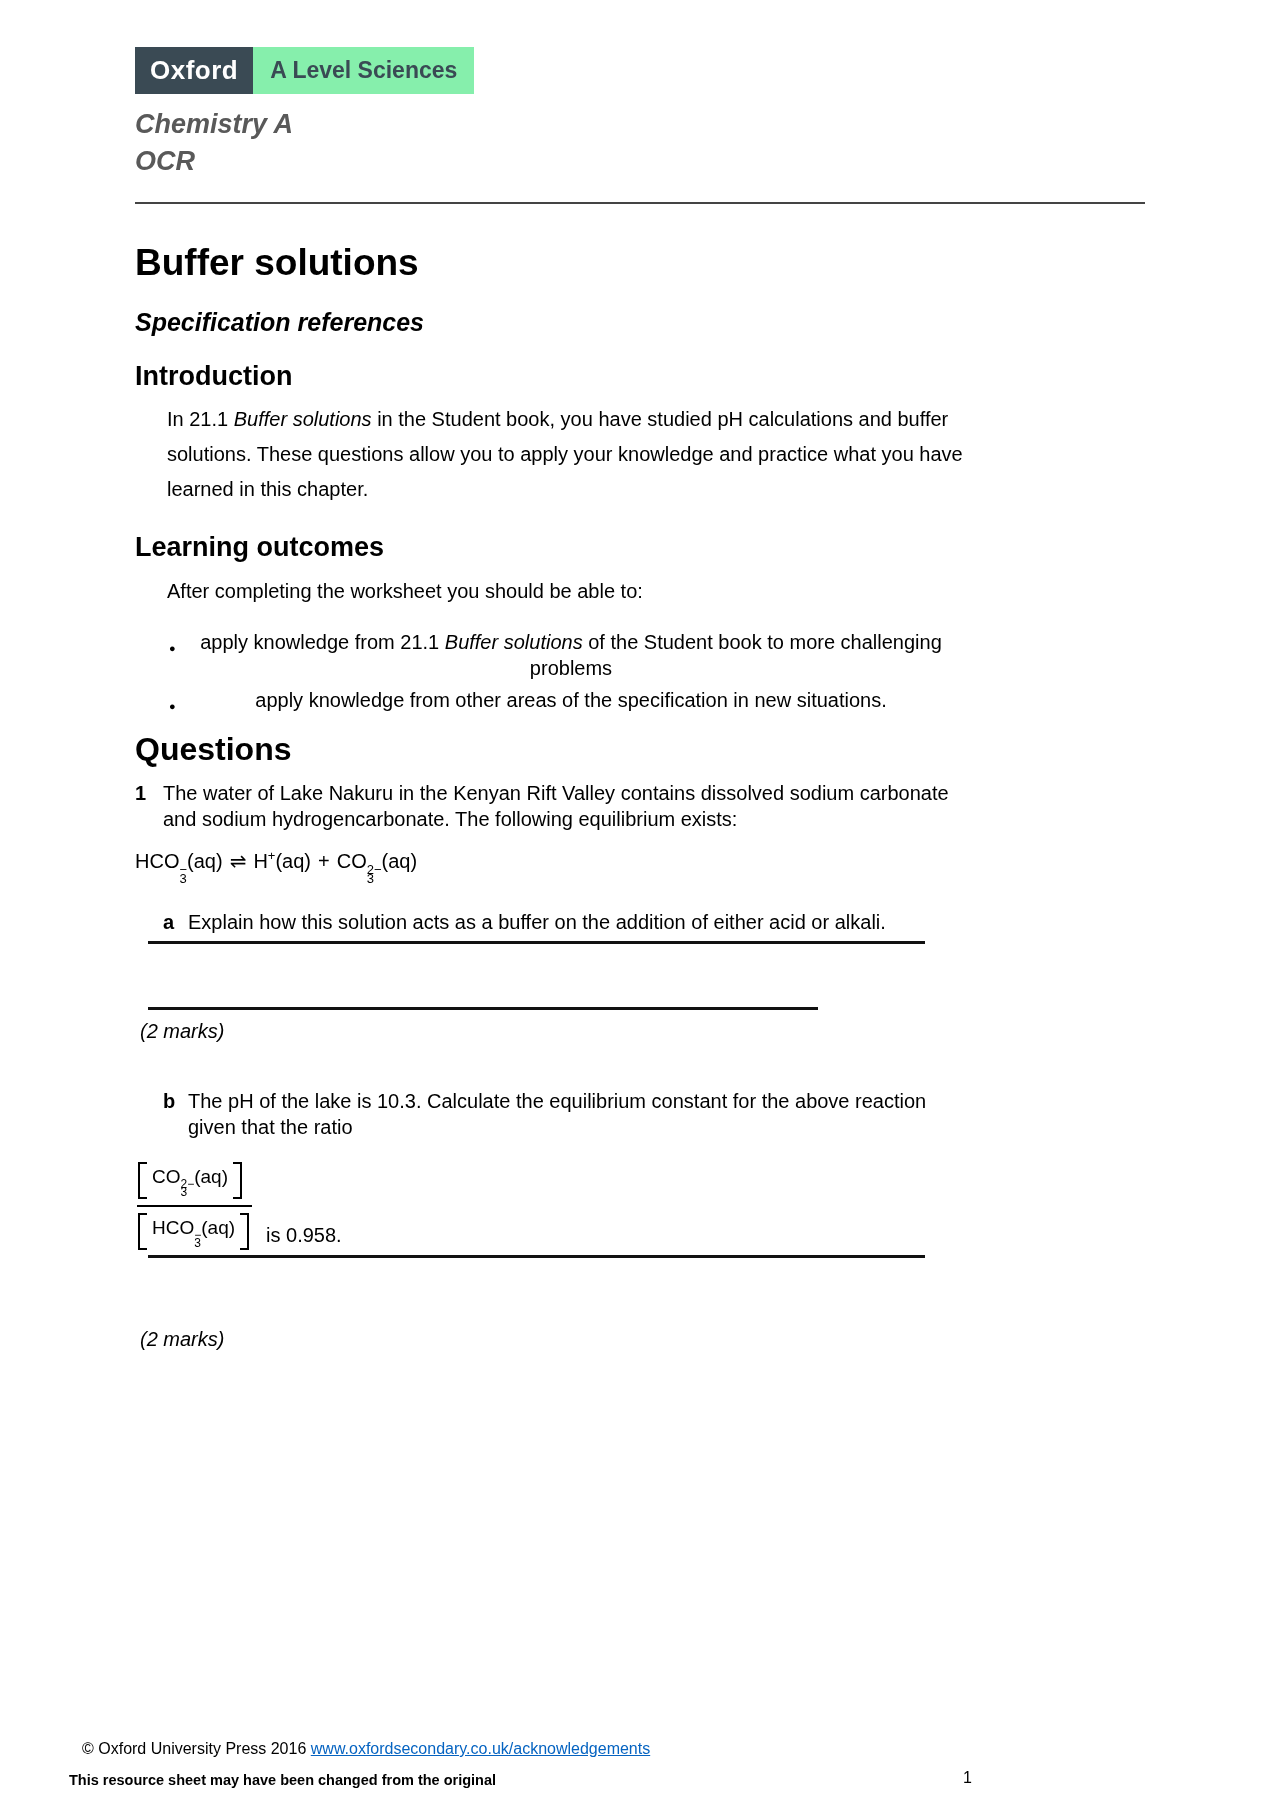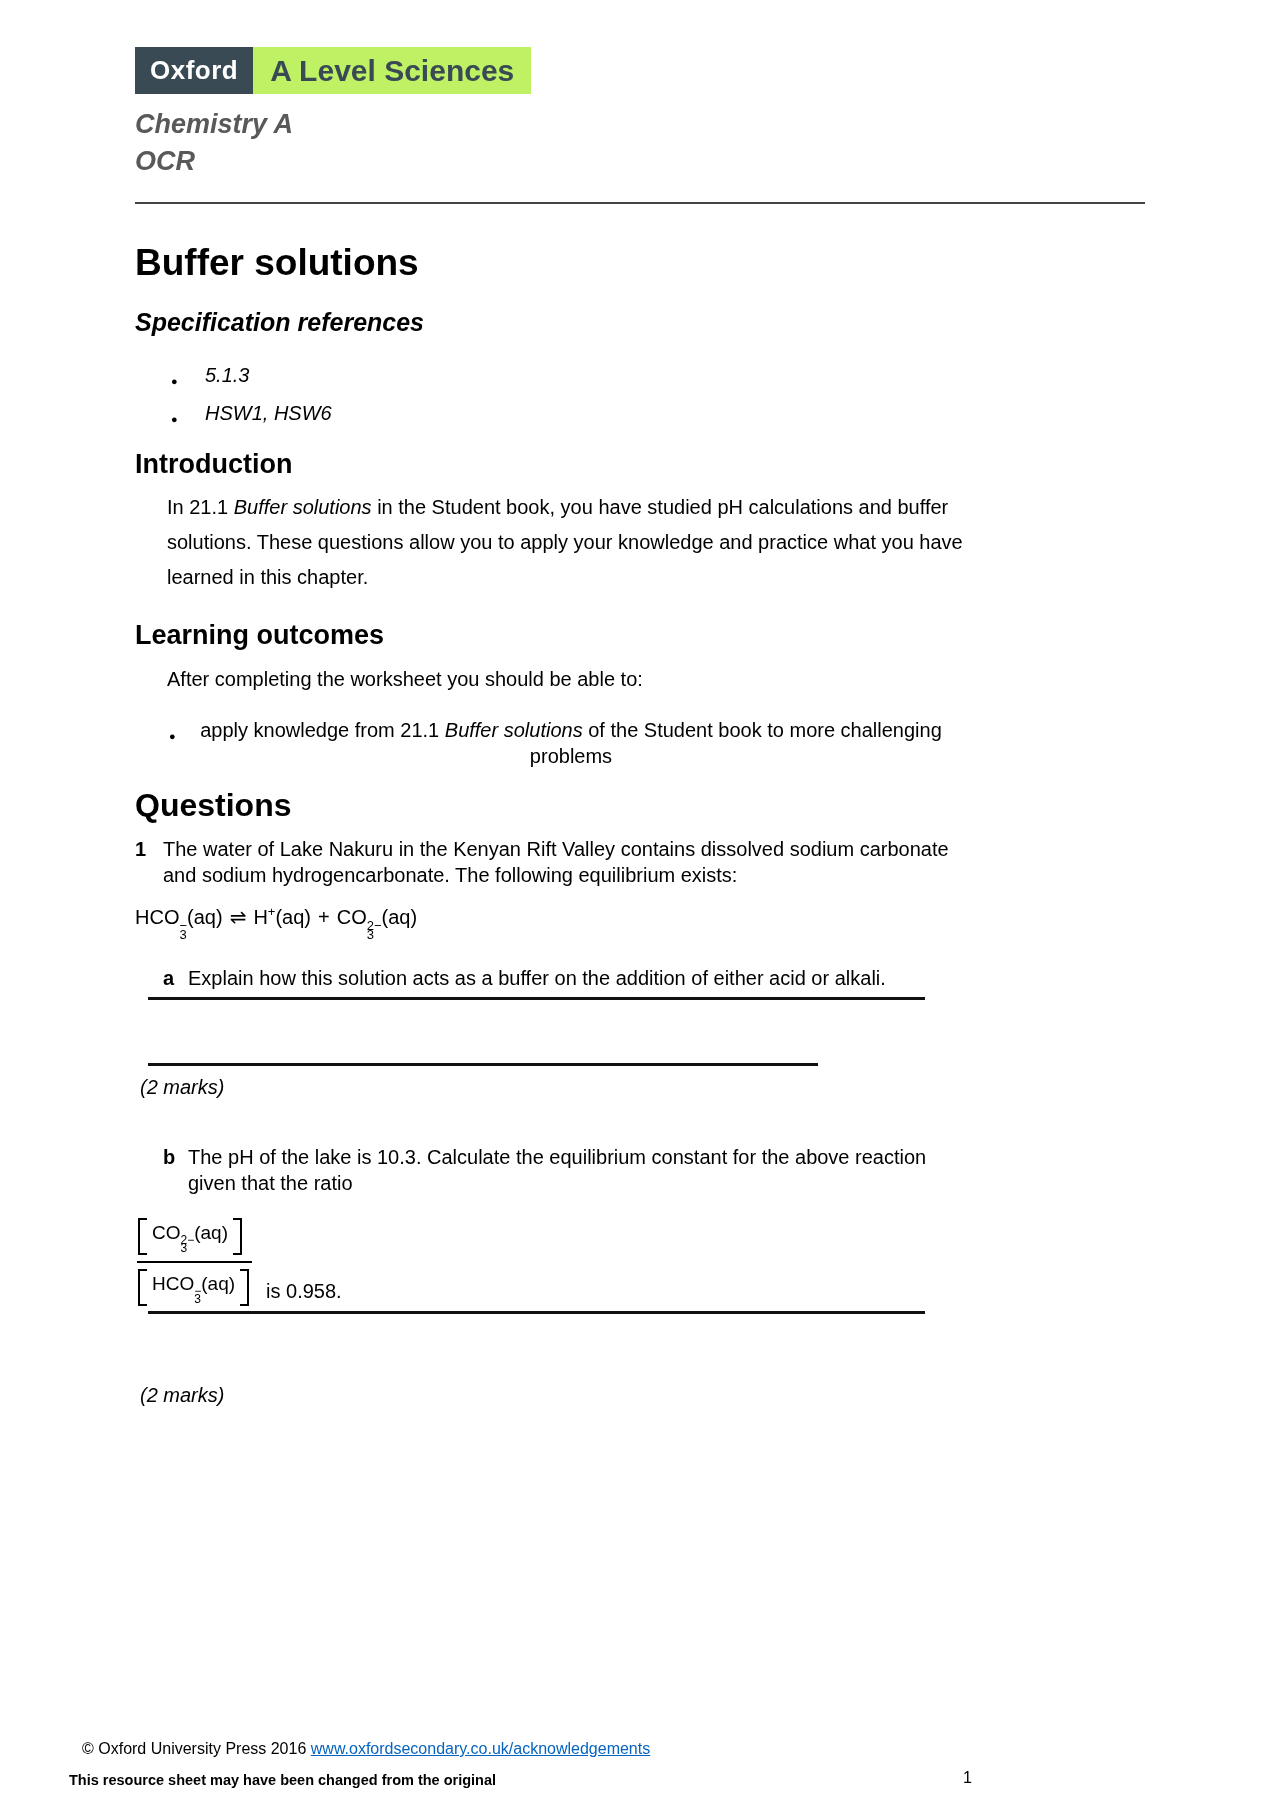--- a/index.html
+++ b/index.html
@@ -12,21 +12,21 @@
   .content { position:absolute; left:135px; top:47px; width:1010px; }
 
   
   .header-row { display:flex; justify-content:space-between; align-items:flex-start; }
   .logo-row { display:flex; height:47px; }
   .logo-brand {
     background:#3a4a54; color:#ffffff; font-weight:bold; font-size:26px;
     display:flex; align-items:center; padding:16px 15px; letter-spacing:0.5px;
   }
   .logo-series {
-    background:#bef264; color:#3a4a54; font-weight:bold; font-size:30px;
+    background:#86efac; color:#3a4a54; font-weight:bold; font-size:23px;
     display:flex; align-items:center; padding:0 17px;
   }
   .course { color:#595959; font-style:italic; font-weight:bold; font-size:27px; line-height:37px; margin-top:12px; }
   .course div { white-space:nowrap; }
   .doc-title { text-align:right; color:#595959; font-weight:bold; font-size:29px; line-height:39px; margin-top:4px; margin-right:85px; }
   .header-rule { border:none; border-top:2px solid #444; margin:22px 0 0 0; width:1010px; }
 
   
   .h1 { font-size:37px; line-height:46px; font-weight:bold; margin:36px 0 0 0; }
   .h2-italic { font-size:25px; line-height:32px; font-weight:bold; font-style:italic; margin:20px 0 0 0; }
@@ -107,32 +107,29 @@
           <div>Chemistry A</div>
           <div>OCR</div>
         </div>
       </div>
     </div>
     <hr class="header-rule">
 
     <h1 class="h1">Buffer solutions</h1>
 
     <h2 class="h2-italic">Specification references</h2>
-    <ul class="spec-list">
-      <li>5.1.3</li>
-      <li>HSW1, HSW6</li>
-    </ul>
 
     <h2 class="h2">Introduction</h2>
     <p class="body-text intro-para"><span>In 21.1 </span><span class="em">Buffer solutions</span><span> in the Student book, you have studied pH calculations and buffer solutions. These questions allow you to apply your knowledge and practice what you have learned in this chapter.</span></p>
 
     <h2 class="h2 h2-lo">Learning outcomes</h2>
     <p class="body-text lo-lead">After completing the worksheet you should be able to:</p>
     <ul class="lo-list">
       <li><span>apply knowledge from 21.1 </span><span class="em">Buffer solutions</span><span> of the Student book to more challenging problems</span></li>
+      <li>apply knowledge from other areas of the specification in new situations.</li>
     </ul>
 
     <h2 class="h2-q">Questions</h2>
 
     <div class="q-row">
       <div class="q-num">1</div>
       <div class="q-text">The water of Lake Nakuru in the Kenyan Rift Valley contains dissolved sodium carbonate and sodium hydrogencarbonate. The following equilibrium exists:</div>
     </div>
 
     <div class="equation">

